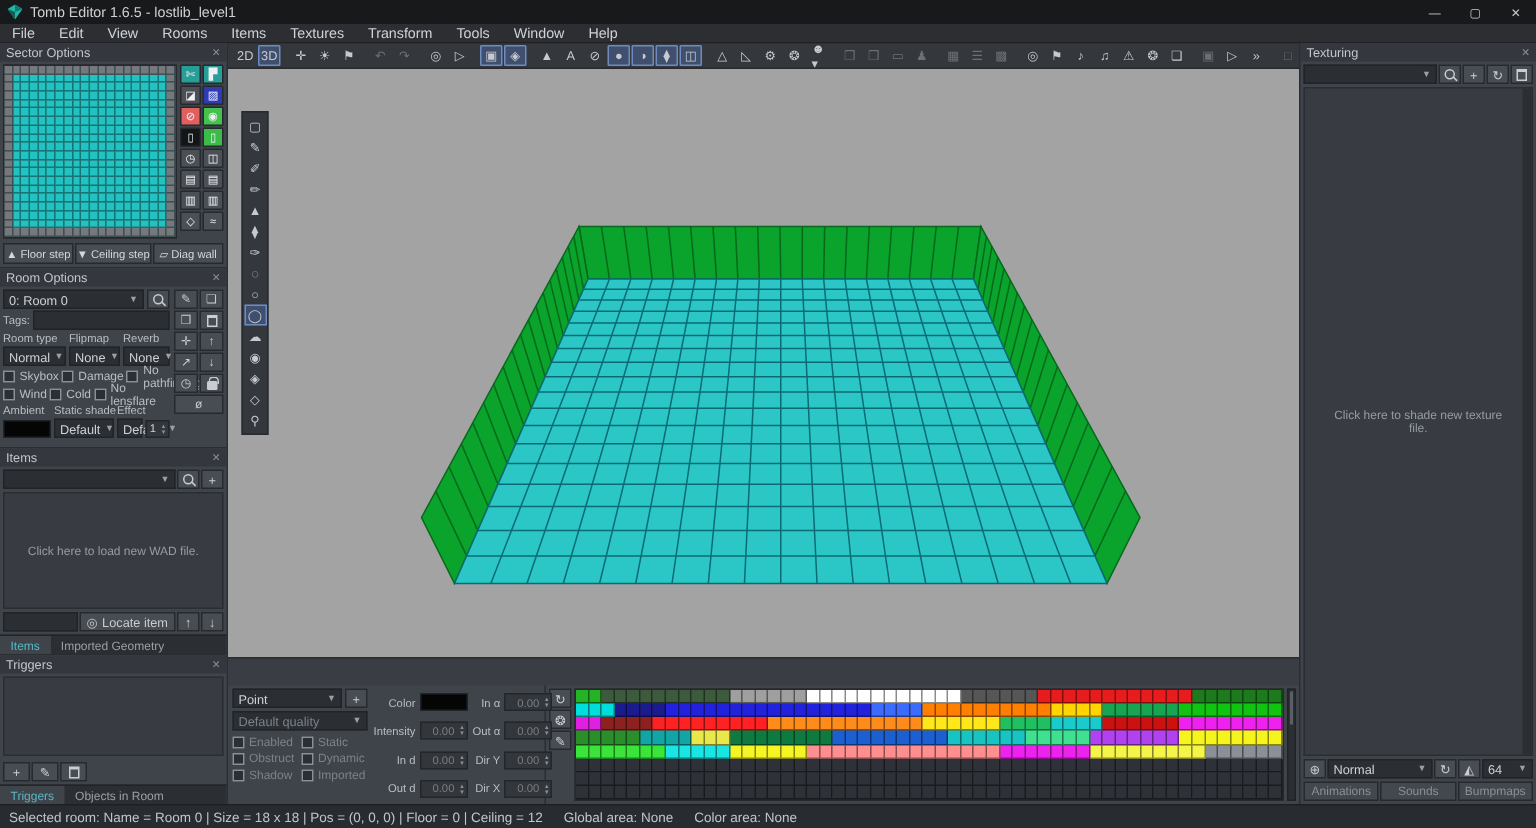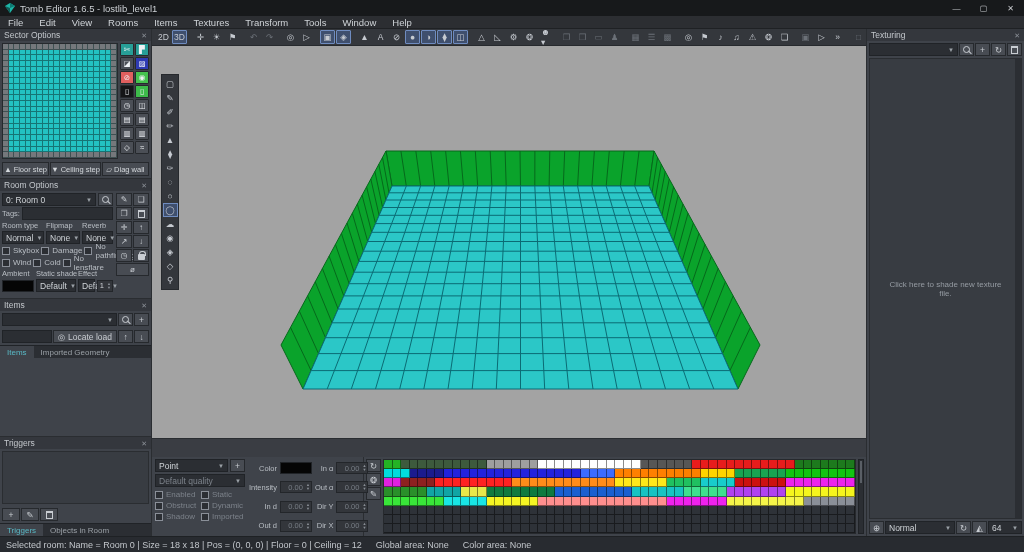--- a/index.html
+++ b/index.html
@@ -760,25 +760,28 @@
       <div class="items-toolbar">
         <div class="selbox" style="flex:1">
             <span></span>
             <span class="ar">▼</span>
           </div>
         <div class="tinybtn">
             <span class="ic-search"></span>
           </div>
         <div class="tinybtn">+</div>
       </div>
+      <div class="dropzone">
+          <span>Click here to load new WAD file.</span>
+        </div>
       <div class="items-foot">
         <div class="inputbox" style="flex:1"></div>
         <div class="tinybtn" style="padding:0 4px;gap:3px">
             <span>◎</span>
-            <span>Locate load</span>
+            <span>Locate item</span>
           </div>
         <div class="tinybtn">↑</div>
         <div class="tinybtn">↓</div>
       </div>
       <div class="tabs">
           <div class="tab sel">Items</div>
           <div class="tab">Imported Geometry</div>
         </div>
     </div>
 
@@ -1581,20 +1584,25 @@
           <span>Normal</span>
           <span class="ar">▼</span>
         </div>
       <div class="tinybtn">↻</div>
       <div class="tinybtn">◭</div>
       <div class="selbox" style="width:34px">
           <span>64</span>
           <span class="ar">▼</span>
         </div>
     </div>
+    <div class="tex-foot2">
+        <div class="texbtn">Animations</div>
+        <div class="texbtn">Sounds</div>
+        <div class="texbtn">Bumpmaps</div>
+      </div>
   </div>
 </div>
 
 <div class="statusbar">
   <span>Selected room: Name = Room 0 | Size = 18 x 18 | Pos = (0, 0, 0) | Floor = 0 | Ceiling = 12</span>
   <span>Global area: None</span>
   <span>Color area: None</span>
 </div>
 
 </body></html>

